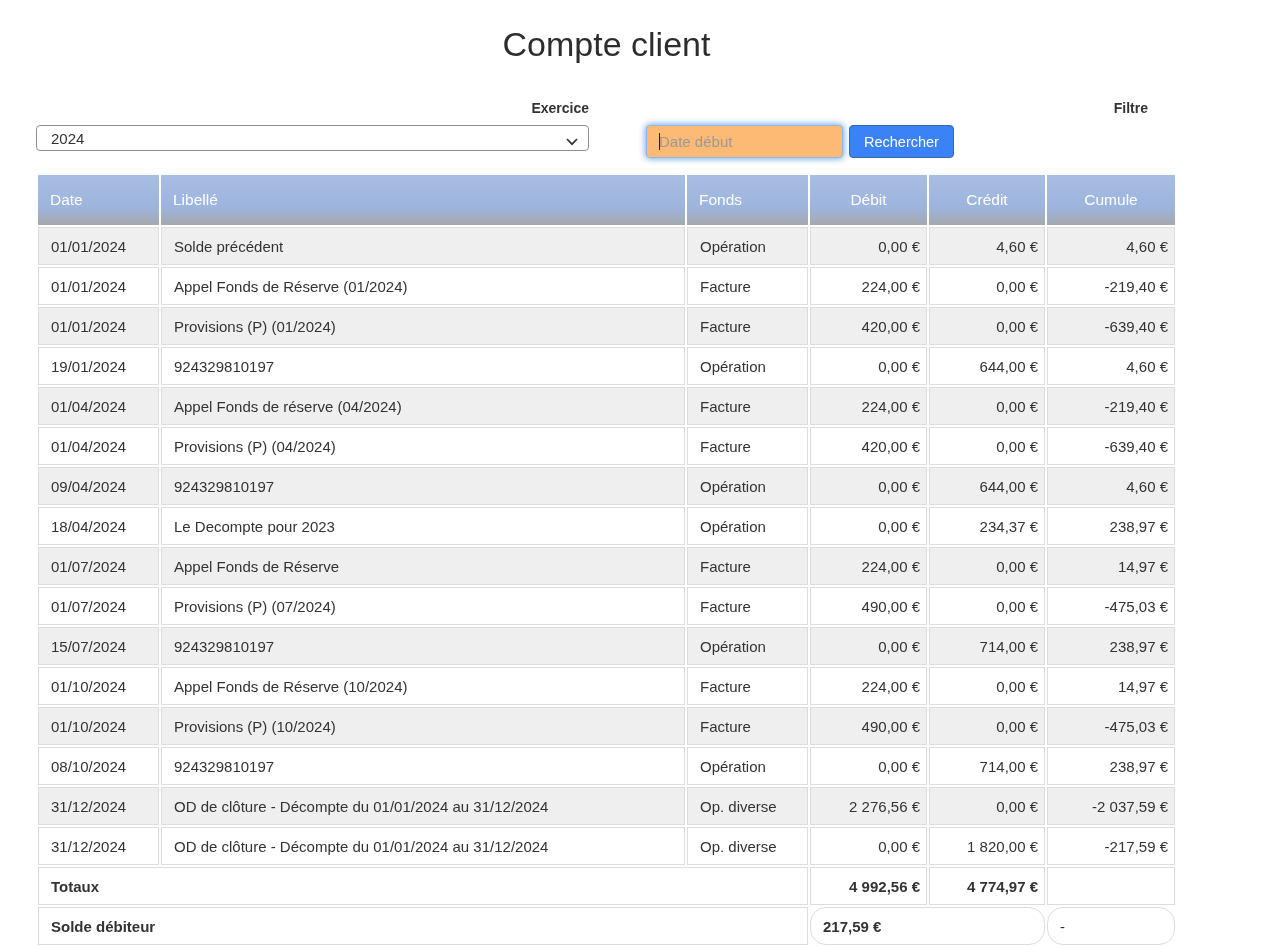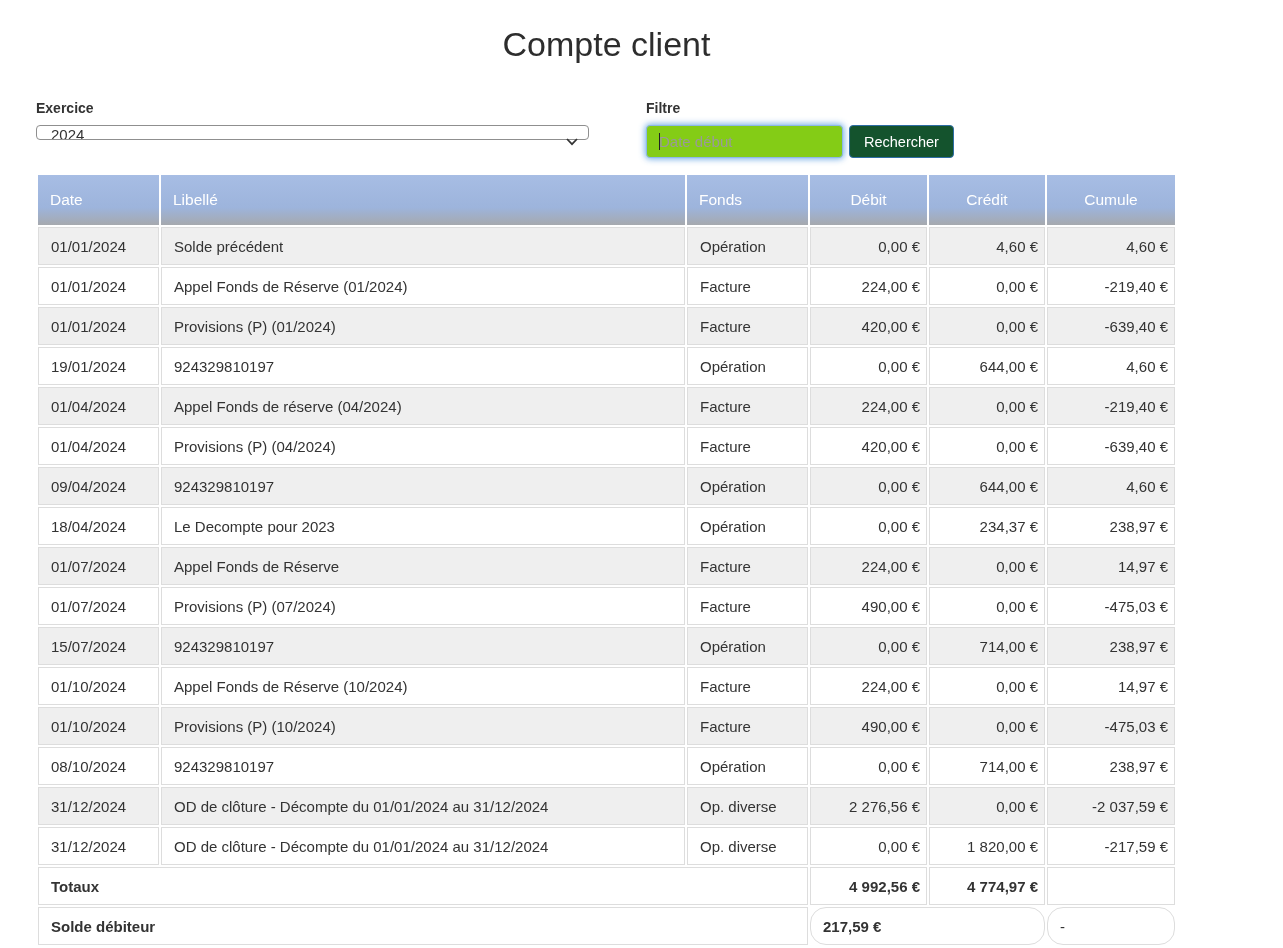--- a/index.html
+++ b/index.html
@@ -25,33 +25,33 @@
   
   .controls {
     margin-top: 36px;
     display: flex;
     align-items: flex-start;
   }
   .group-exercice { width: 553px; }
   .group-filtre { width: 502px; margin-left: 57px; }
   .control-label {
     display: block;
-    text-align: left;
+    text-align: right;
     font-size: 14px;
     font-weight: 700;
     color: #333;
     margin-bottom: 9px;
   }
   .select-wrap { position: relative; width: 100%; }
   select.exercice-select {
     -webkit-appearance: none;
     -moz-appearance: none;
     appearance: none;
     width: 100%;
-    height: 15px;
+    height: 26px;
     border: 1px solid #8f8f8f;
     border-radius: 4px;
     background: #fff;
     padding: 0 30px 0 14px;
     font-size: 15px;
     font-family: "Liberation Sans", sans-serif;
     color: #333;
   }
   .select-chevron {
     position: absolute;
@@ -63,21 +63,21 @@
   .filtre-row { display: flex; }
   .input-wrap { position: relative; }
   input.date-input {
     height: 33px;
     border: 1px solid #ccc;
     border-radius: 4px;
     padding: 6px 12px;
     font-size: 15px;
     font-family: "Liberation Sans", sans-serif;
     color: #555;
-    background: #84cc16;
+    background: #fdba74;
     outline: none;
   }
   input.date-input::placeholder { color: #999; opacity: 1; }
   .date-debut { width: 197px; }
   .date-fin   { width: 193px; margin-left: 6px; }
   .date-debut.focused {
     border-color: #8db8e8;
     box-shadow: 0 0 6px 1px rgba(88, 157, 224, 0.85);
   }
   .text-caret {
@@ -85,21 +85,21 @@
     left: 13px;
     top: 8px;
     width: 1px;
     height: 17px;
     background: #222;
   }
   button.search-button {
     height: 33px;
     margin-left: 6px;
     padding: 0 14px;
-    background: #14532d;
+    background: #3b82f6;
     border: 1px solid #2e6da4;
     border-radius: 4px;
     color: #fff;
     font-size: 14.5px;
     font-family: "Liberation Sans", sans-serif;
     cursor: pointer;
   }
   
   table.account-table {
     width: 100%;

